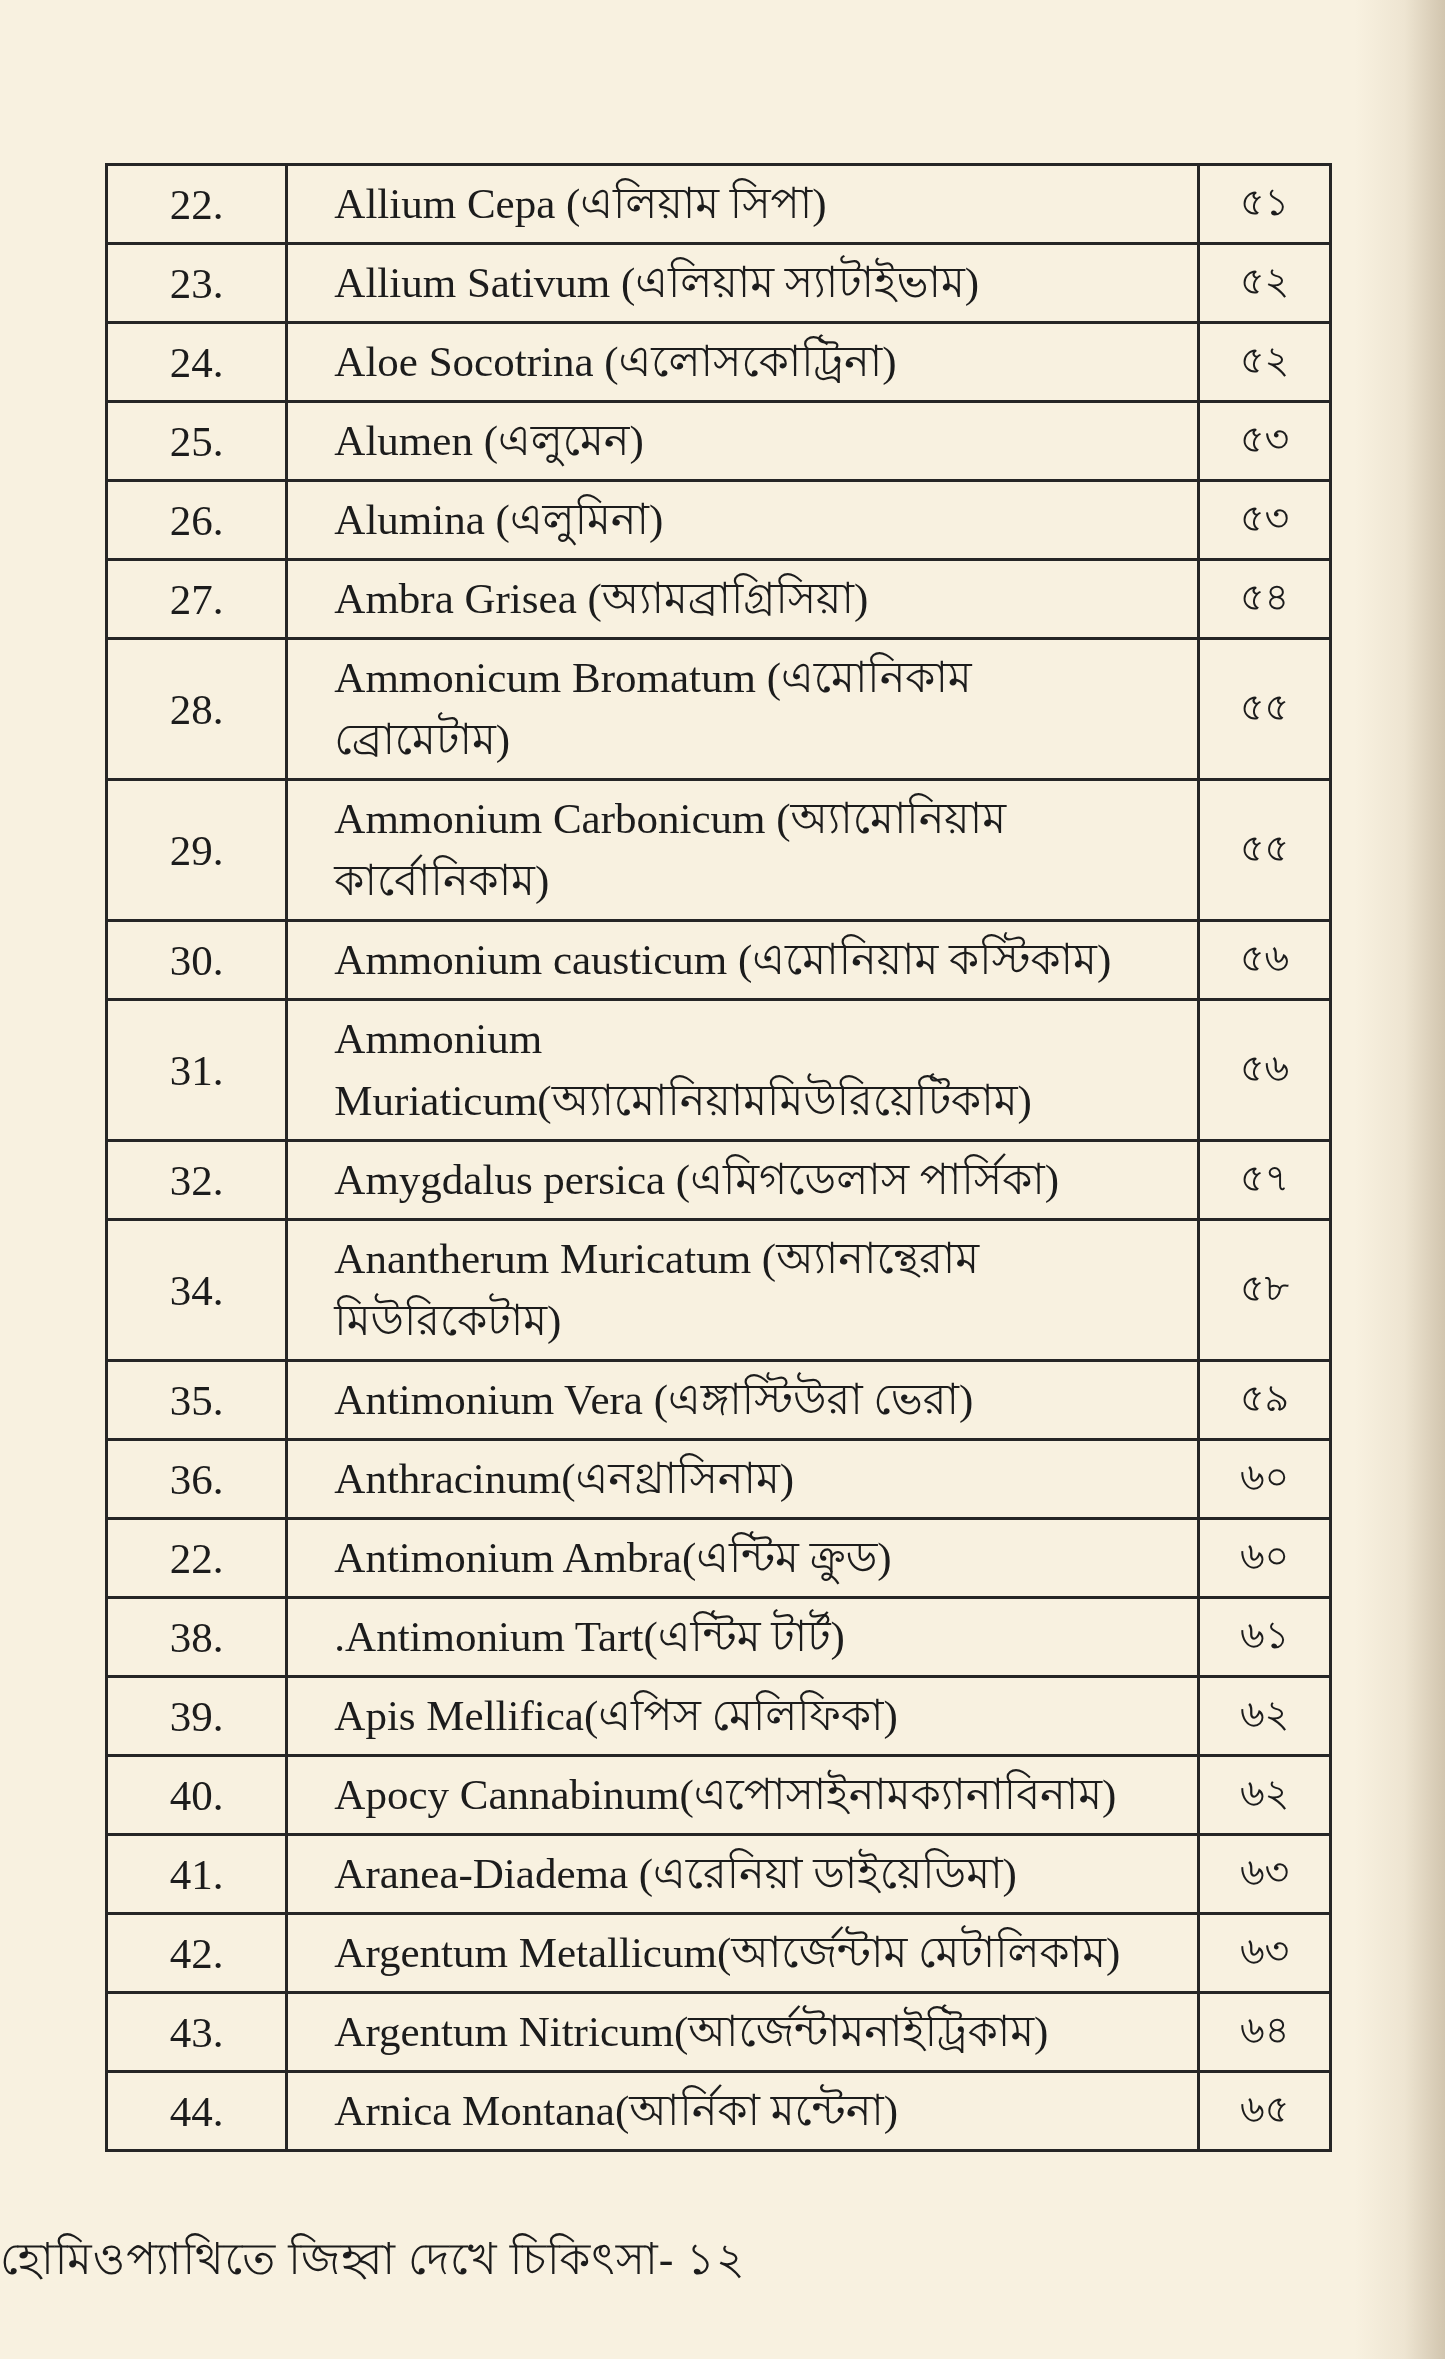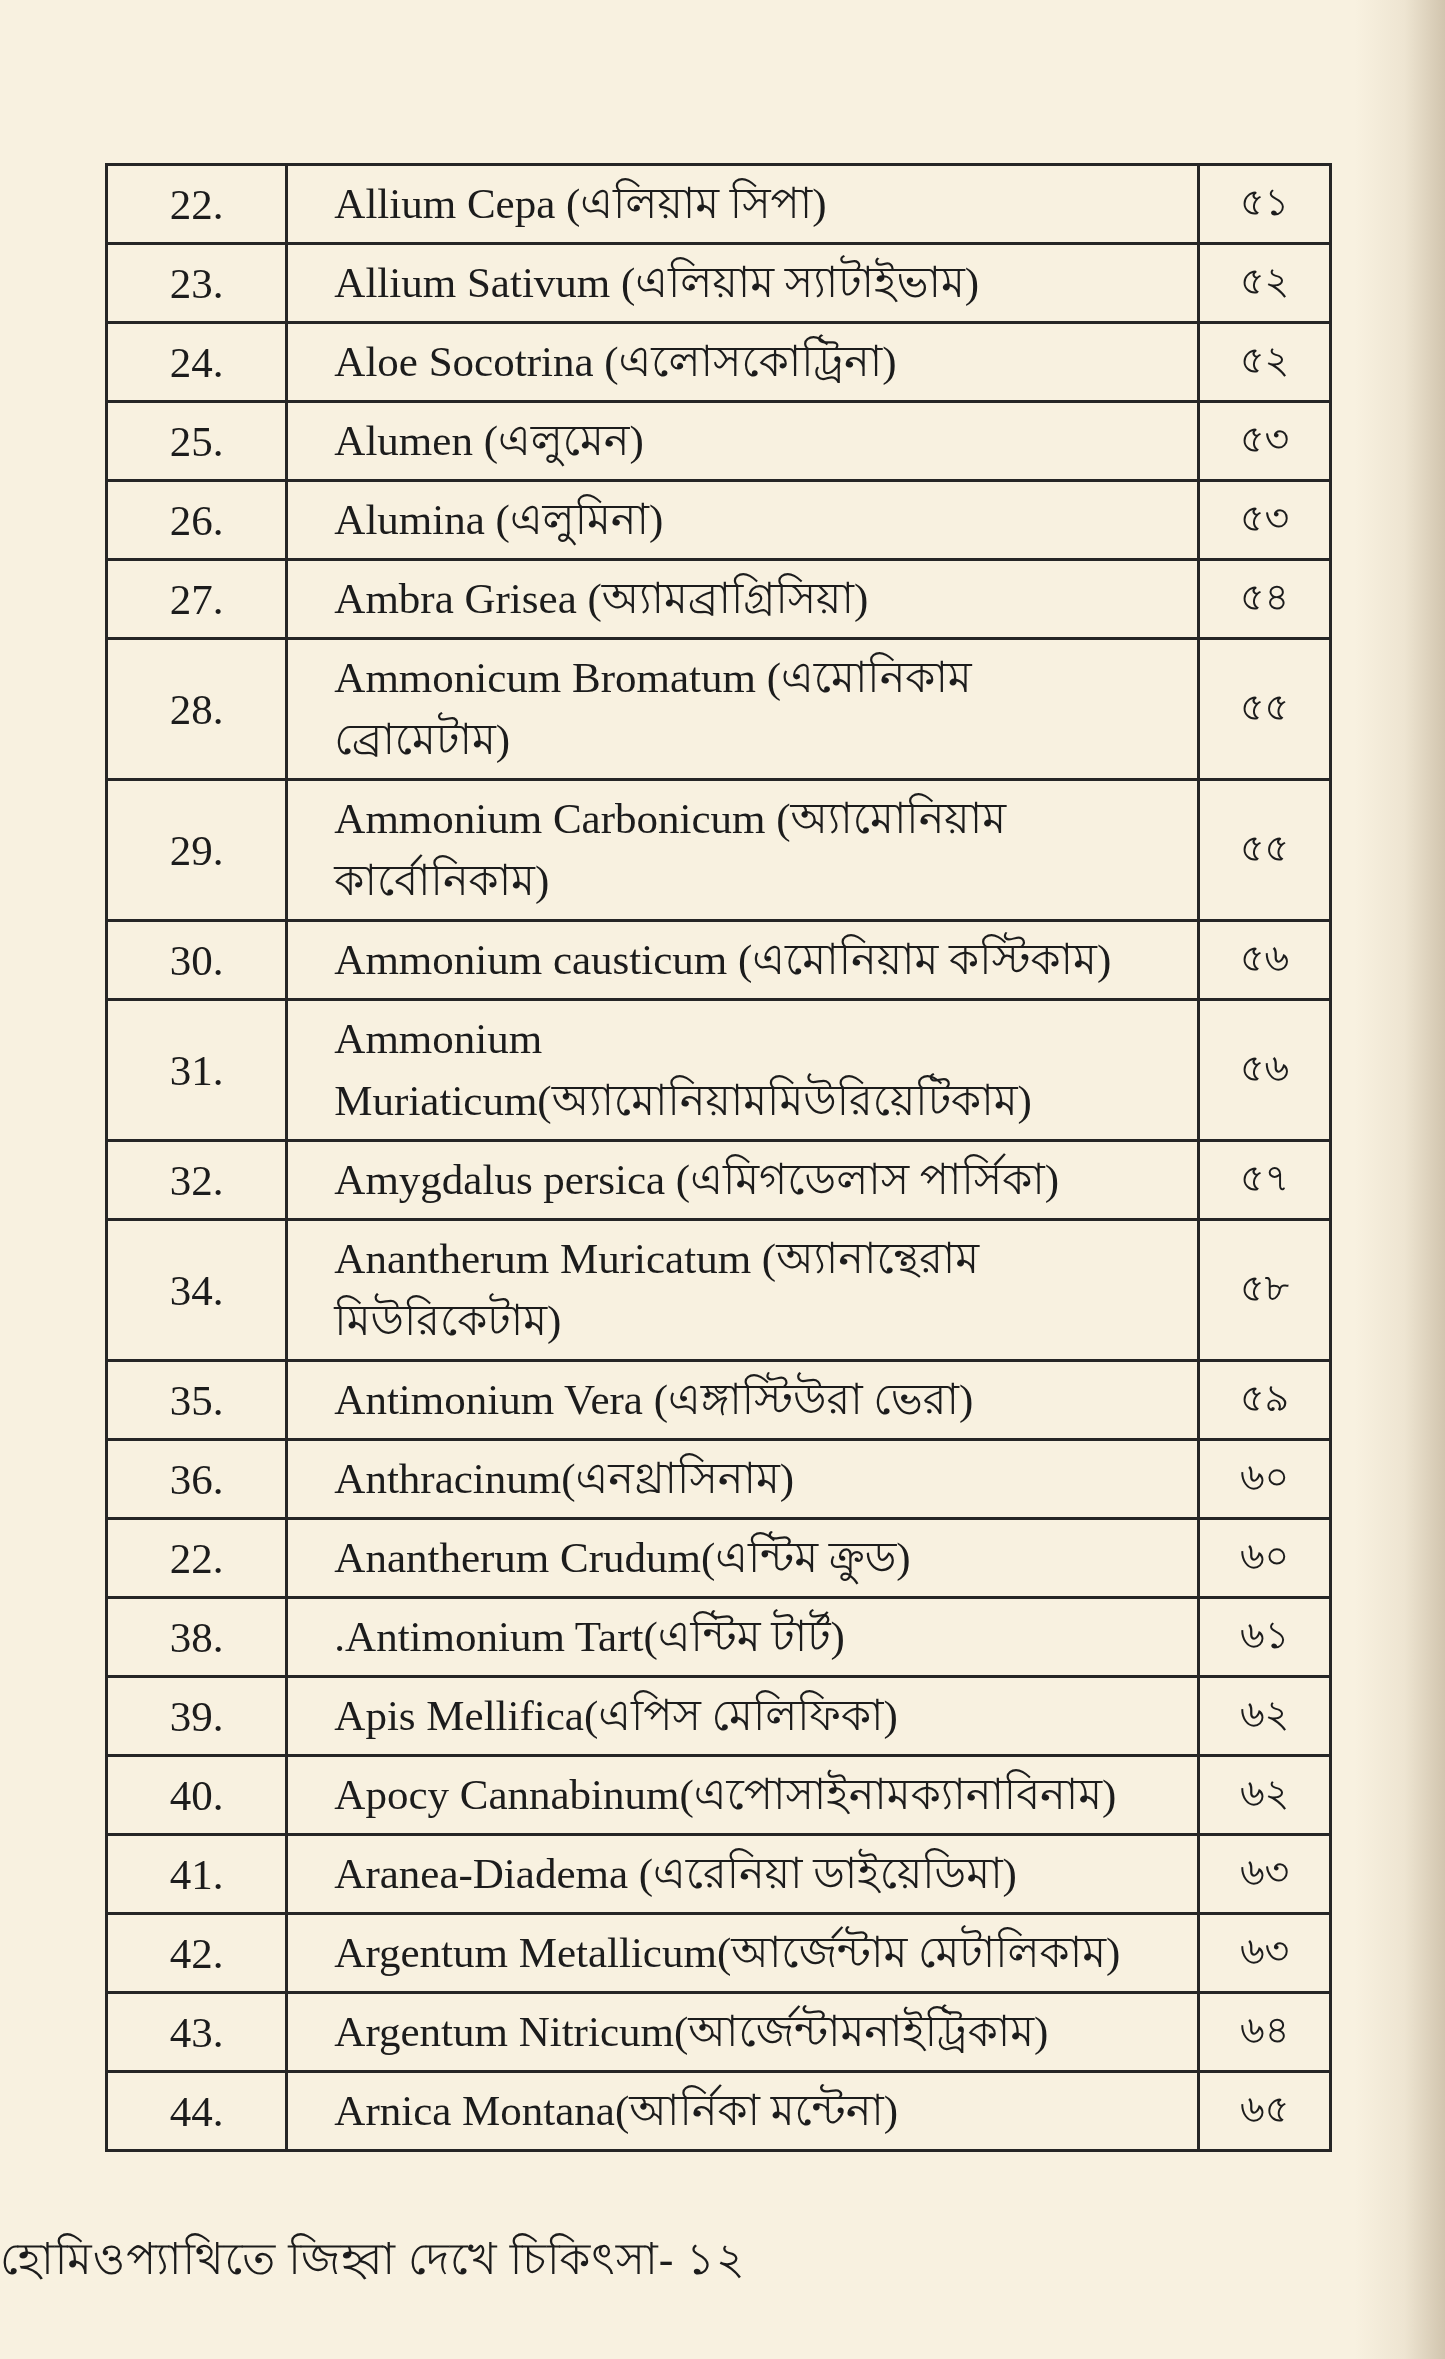--- a/index.html
+++ b/index.html
@@ -156,21 +156,21 @@
   </tr>
 
   <tr>
     <td class="col-serial">36.</td>
     <td class="col-name">Anthracinum(এনথ্রাসিনাম)</td>
     <td class="col-page">৬০</td>
   </tr>
 
   <tr>
     <td class="col-serial">22.</td>
-    <td class="col-name">Anantherum Crudum(এন্টিম ক্রুড)</td>
+    <td class="col-name">Antimonium Ambra(এন্টিম ক্রুড)</td>
     <td class="col-page">৬০</td>
   </tr>
 
   <tr>
     <td class="col-serial">38.</td>
     <td class="col-name">.Antimonium Tart(এন্টিম টার্ট)</td>
     <td class="col-page">৬১</td>
   </tr>
 
   <tr>

